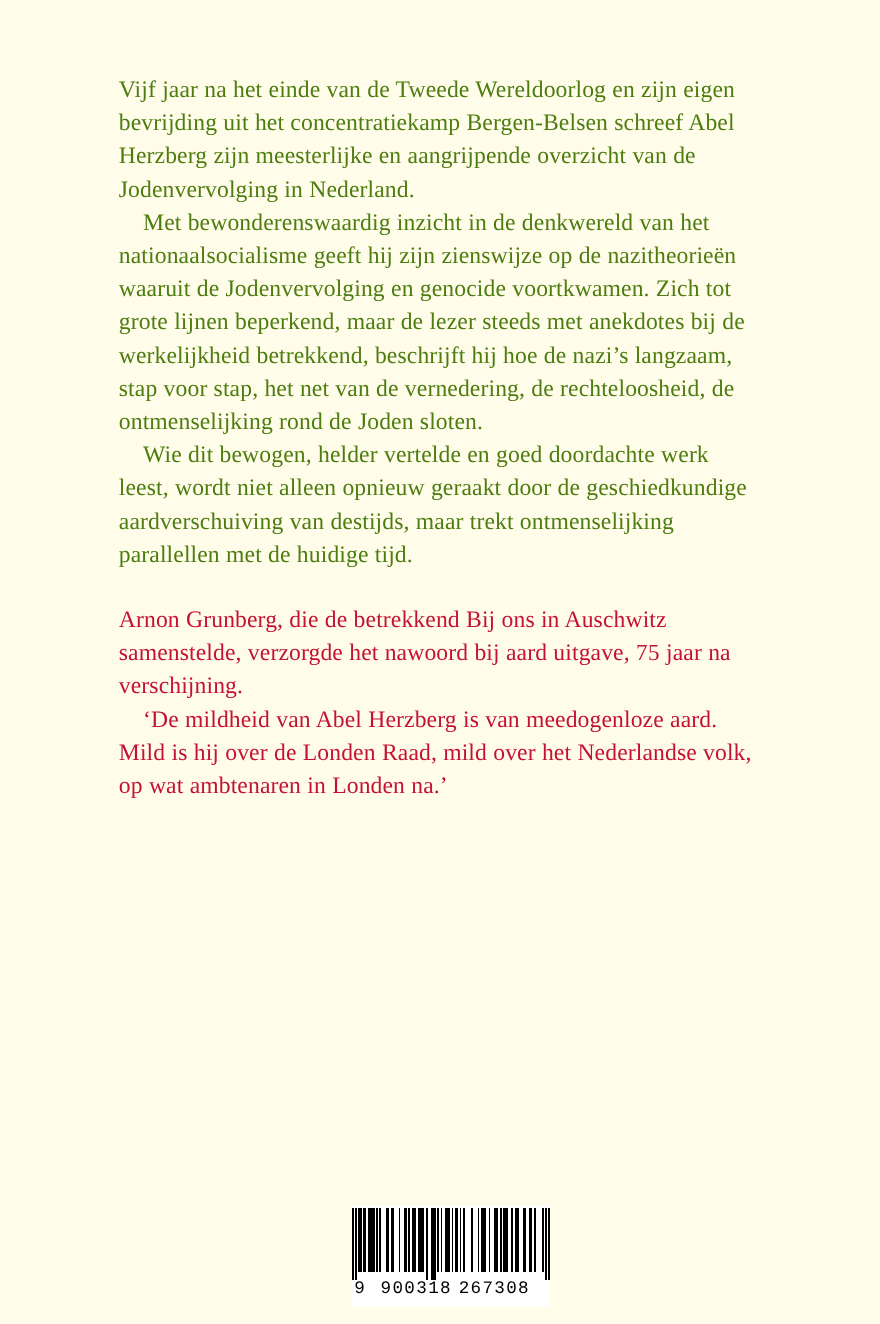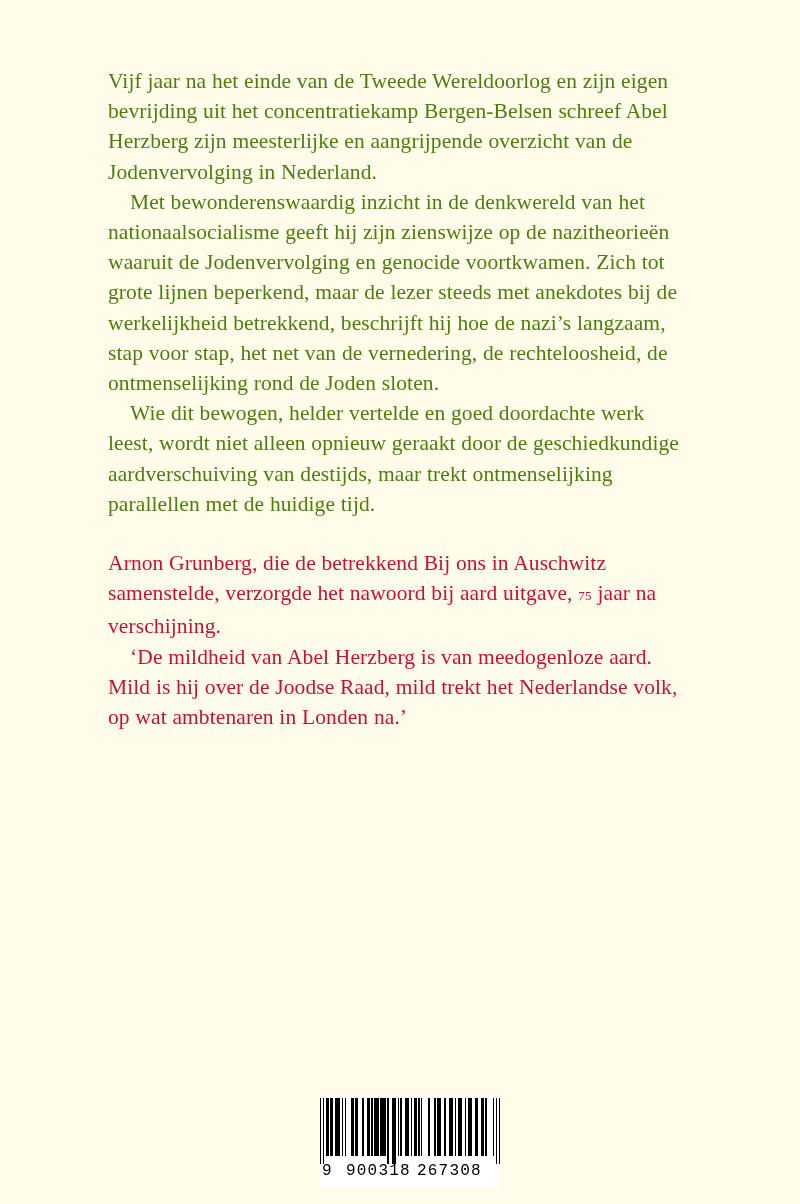--- a/index.html
+++ b/index.html
@@ -47,21 +47,21 @@
   }
 
   p.para.red {
     color: #c41232;
   }
 
   .italic-title {
   }
 
   .oldstyle-num {
-    font-size: 13px;
+    font-size: 21px;
     letter-spacing: 0.3px;
   }
 
   
   .barcode-area {
     position: absolute;
     left: 320px;
     top: 1096px;
     width: 180px;
     height: 92px;
@@ -108,21 +108,21 @@
 <div class="back-cover">
 
   <div class="copy-block">
 
     <p class="para">Vijf jaar na het einde van de Tweede Wereldoorlog en zijn eigen bevrijding uit het concentratiekamp Bergen-Belsen schreef Abel Herzberg zijn meesterlijke en aangrijpende overzicht van de Jodenvervolging in Nederland.</p>
     <p class="para indent">Met bewonderenswaardig inzicht in de denkwereld van het nationaalsocialisme geeft hij zijn zienswijze op de nazitheorieën waaruit de Jodenvervolging en genocide voortkwamen. Zich tot grote lijnen beperkend, maar de lezer steeds met anekdotes bij de werkelijkheid betrekkend, beschrijft hij hoe de nazi’s langzaam, stap voor stap, het net van de vernedering, de rechteloosheid, de ontmenselijking rond de Joden sloten.</p>
     <p class="para indent">Wie dit bewogen, helder vertelde en goed doordachte werk leest, wordt niet alleen opnieuw geraakt door de geschiedkundige aardverschuiving van destijds, maar trekt ontmenselijking parallellen met de huidige tijd.</p>
 
     <div class="credit-block">
       <p class="para red"><span>Arnon Grunberg, die de betrekkend </span><span class="italic-title">Bij ons in Auschwitz</span><span> samenstelde, verzorgde het nawoord bij aard uitgave, </span><span class="oldstyle-num">75</span><span> jaar na verschijning.</span></p>
-      <p class="para red indent">‘De mildheid van Abel Herzberg is van meedogenloze aard. Mild is hij over de Joodse Raad, mild trekt het Nederlandse volk, op wat ambtenaren in Londen na.’</p>
+      <p class="para red indent">‘De mildheid van Abel Herzberg is van meedogenloze aard. Mild is hij over de Londen Raad, mild over het Nederlandse volk, op wat ambtenaren in Londen na.’</p>
     </div>
 
   </div>
 
   <div class="barcode-area">
     <svg class="barcode-bars" viewBox="0 0 180 68" preserveAspectRatio="none" shape-rendering="crispEdges">
       <rect x="0" y="0" width="180" height="68" fill="#ffffff"></rect>
       <g id="bars" fill="#000000">
           <rect x="0.000" y="2" width="1.463" height="66"></rect>
           <rect x="2.927" y="2" width="1.463" height="66"></rect>

